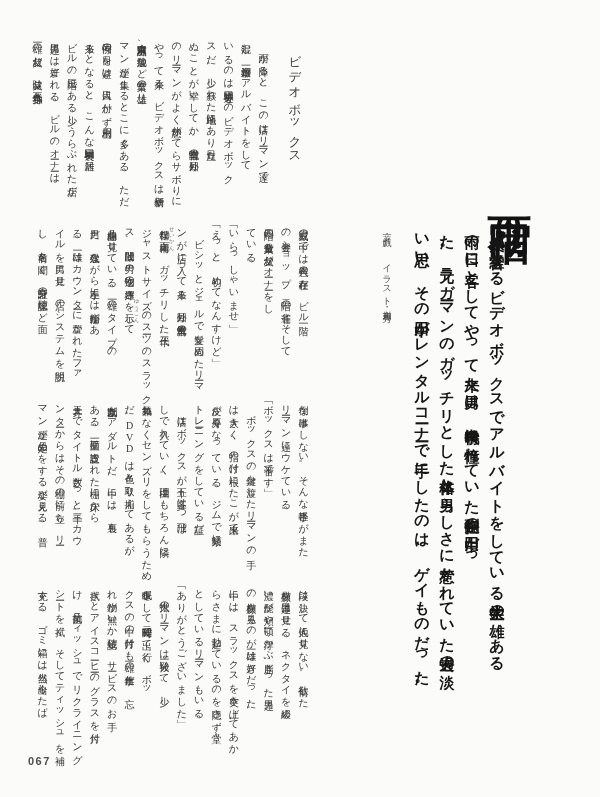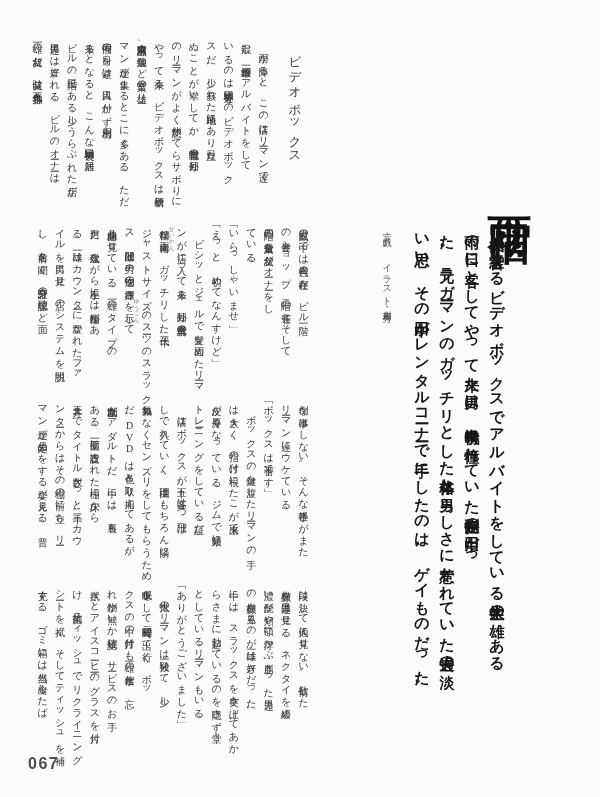--- a/index.html
+++ b/index.html
@@ -77,21 +77,21 @@
     color: #4a4a4a;
   }
   .credit-illustrator { margin-inline-start: 14px; }
 
   
   .page-number {
     position: absolute;
     left: 28px; top: 755px;
     font-family: "Liberation Sans", sans-serif;
     font-weight: bold;
-    font-size: 16px;
+    font-size: 11px;
     letter-spacing: 1.5px;
     color: #4d4d4d;
   }
 </style>
 </head>
 <body>
 
 <div class="page">
 
   <div class="section-heading vert">ビデオボックス</div>

